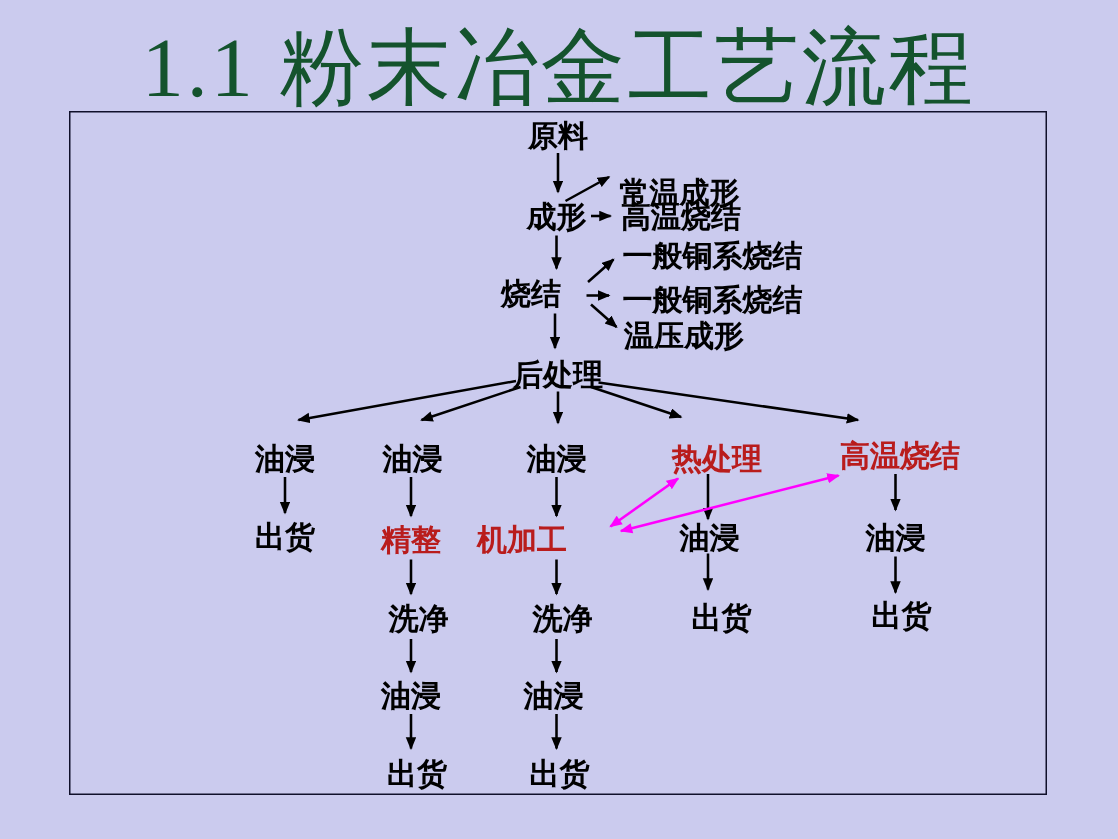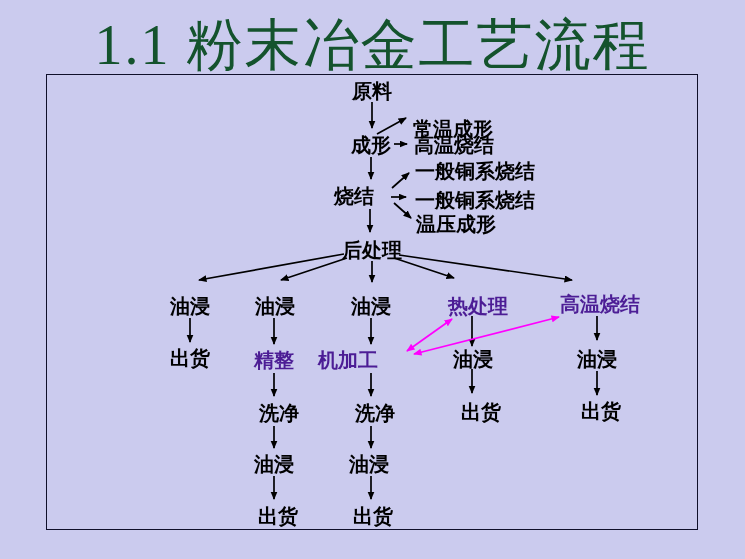--- a/index.html
+++ b/index.html
@@ -4,21 +4,21 @@
 <style>
   html,body{margin:0;padding:0;}
   body{width:745px;height:559px;background:#cbcbee;overflow:hidden;position:relative;
        font-family:"Liberation Serif","DejaVu Serif",serif;}
   .title{position:absolute;left:0;top:8px;width:100%;text-align:center;
          font-size:56px;color:#14532d;letter-spacing:2px;}
   .box{position:absolute;left:46px;top:74px;width:652px;height:456px;
        border:1.5px solid #10102a;box-sizing:border-box;}
   .node{position:absolute;transform:translate(-50%,-50%);font-size:20px;font-weight:bold;
         color:#000;white-space:nowrap;}
-  .node.red{color:#4c1d95;}
+  .node.red{color:#b91c1c;}
   svg.wires{position:absolute;left:0;top:0;width:745px;height:559px;pointer-events:none;}
 </style>
 </head>
 <body>
 
 <div class="title">1.1 粉末冶金工艺流程</div>
 
 <div class="box"></div>
 
 <svg class="wires" viewBox="0 0 745 559" xmlns="http://www.w3.org/2000/svg">

